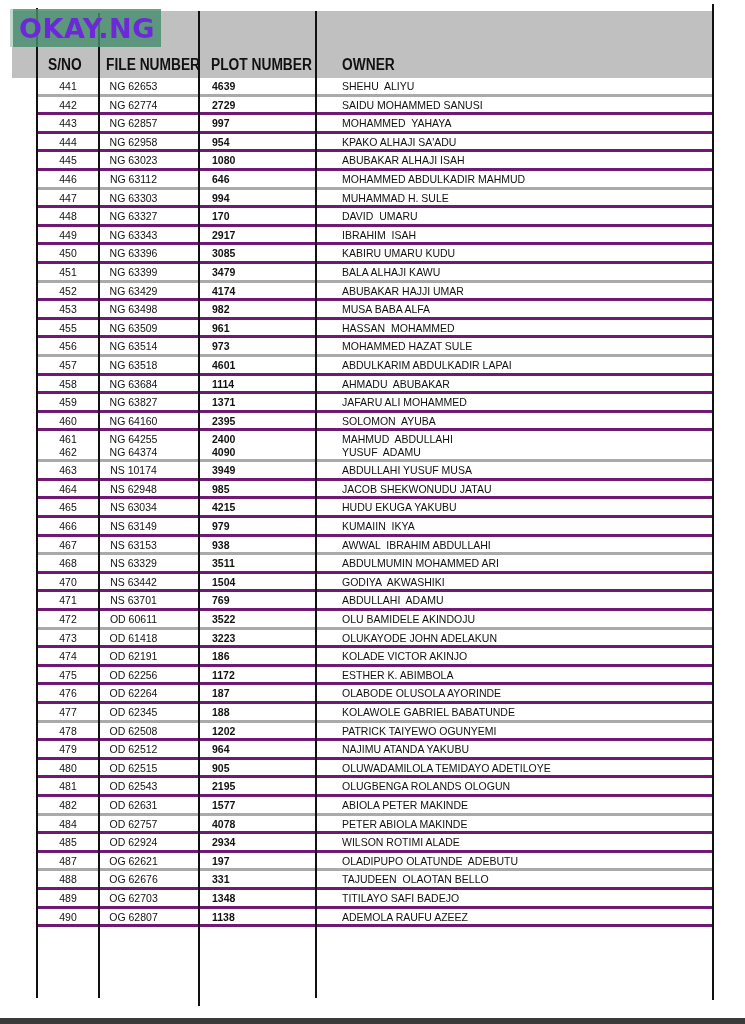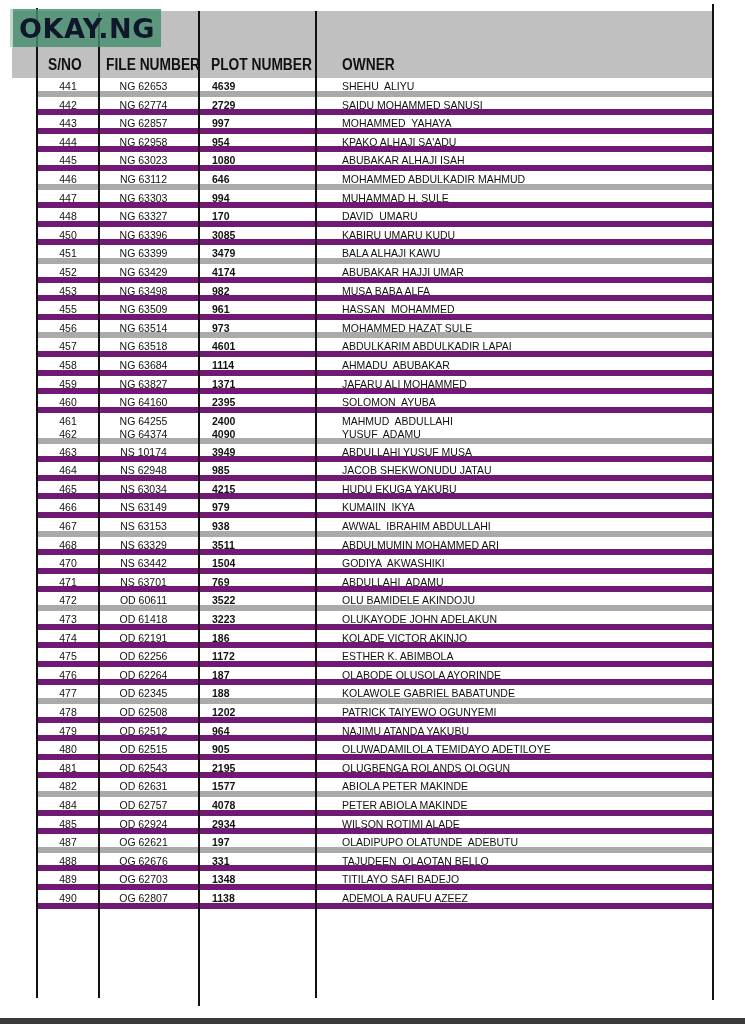--- a/index.html
+++ b/index.html
@@ -20,33 +20,33 @@
       transform: scaleX(0.86); transform-origin: left top; color: #111;
       white-space: nowrap;
     }
     .watermark {
       position: absolute; left: 10px; top: 9px; width: 148px; height: 38px;
       background: rgba(70, 140, 110, 0.82);
       border-left: 3px solid rgba(255,255,255,0.6);
       display: flex; align-items: center; justify-content: center;
     }
     .watermark span {
-      color: #0f172a; font-weight: bold; font-size: 27px; letter-spacing: 0.5px;
+      color: #6d28d9; font-weight: bold; font-size: 27px; letter-spacing: 0.5px;
       font-family: "DejaVu Sans", sans-serif;
     }
     #rows { position: absolute; left: 37px; top: 78px; width: 676px; }
     .row {
-      position: relative; height: 18.6px; border-bottom: 6px solid #701a75;
+      position: relative; height: 18.6px; border-bottom: 3px solid #701a75;
       box-sizing: border-box; font-size: 10.5px;
     }
     .row.double { height: 31px; }
     .row.light { border-bottom-color: #aaa; }
     .cell { position: absolute; top: 2px; line-height: 13px; white-space: pre; }
     .c-sno { left: 0; width: 62px; text-align: center; }
-    .c-file { left: 56px; width: 101px; text-align: center; }
+    .c-file { left: 46px; width: 101px; text-align: center; }
     .c-plot { left: 175px; font-weight: bold; }
     .c-owner { left: 305px; }
     .bottom-stub { position: absolute; left: 198px; top: 998px; width: 2px; height: 8px; background: #111; }
     .footer-bar { position: absolute; left: 0; top: 1018px; width: 745px; height: 6px; background: #3a3a3a; }
   </style>
 </head>
 <body>
 
 <div class="header-band"></div>
 
@@ -96,20 +96,26 @@
       <div class="cell c-sno">447</div>
       <div class="cell c-file">NG 63303</div>
       <div class="cell c-plot">994</div>
       <div class="cell c-owner">MUHAMMAD H. SULE</div>
     </div>
     <div class="row">
       <div class="cell c-sno">448</div>
       <div class="cell c-file">NG 63327</div>
       <div class="cell c-plot">170</div>
       <div class="cell c-owner">DAVID  UMARU</div>
+    </div>
+    <div class="row">
+      <div class="cell c-sno">449</div>
+      <div class="cell c-file">NG 63343</div>
+      <div class="cell c-plot">2917</div>
+      <div class="cell c-owner">IBRAHIM  ISAH</div>
     </div>
     <div class="row">
       <div class="cell c-sno">450</div>
       <div class="cell c-file">NG 63396</div>
       <div class="cell c-plot">3085</div>
       <div class="cell c-owner">KABIRU UMARU KUDU</div>
     </div>
     <div class="row light">
       <div class="cell c-sno">451</div>
       <div class="cell c-file">NG 63399</div>

